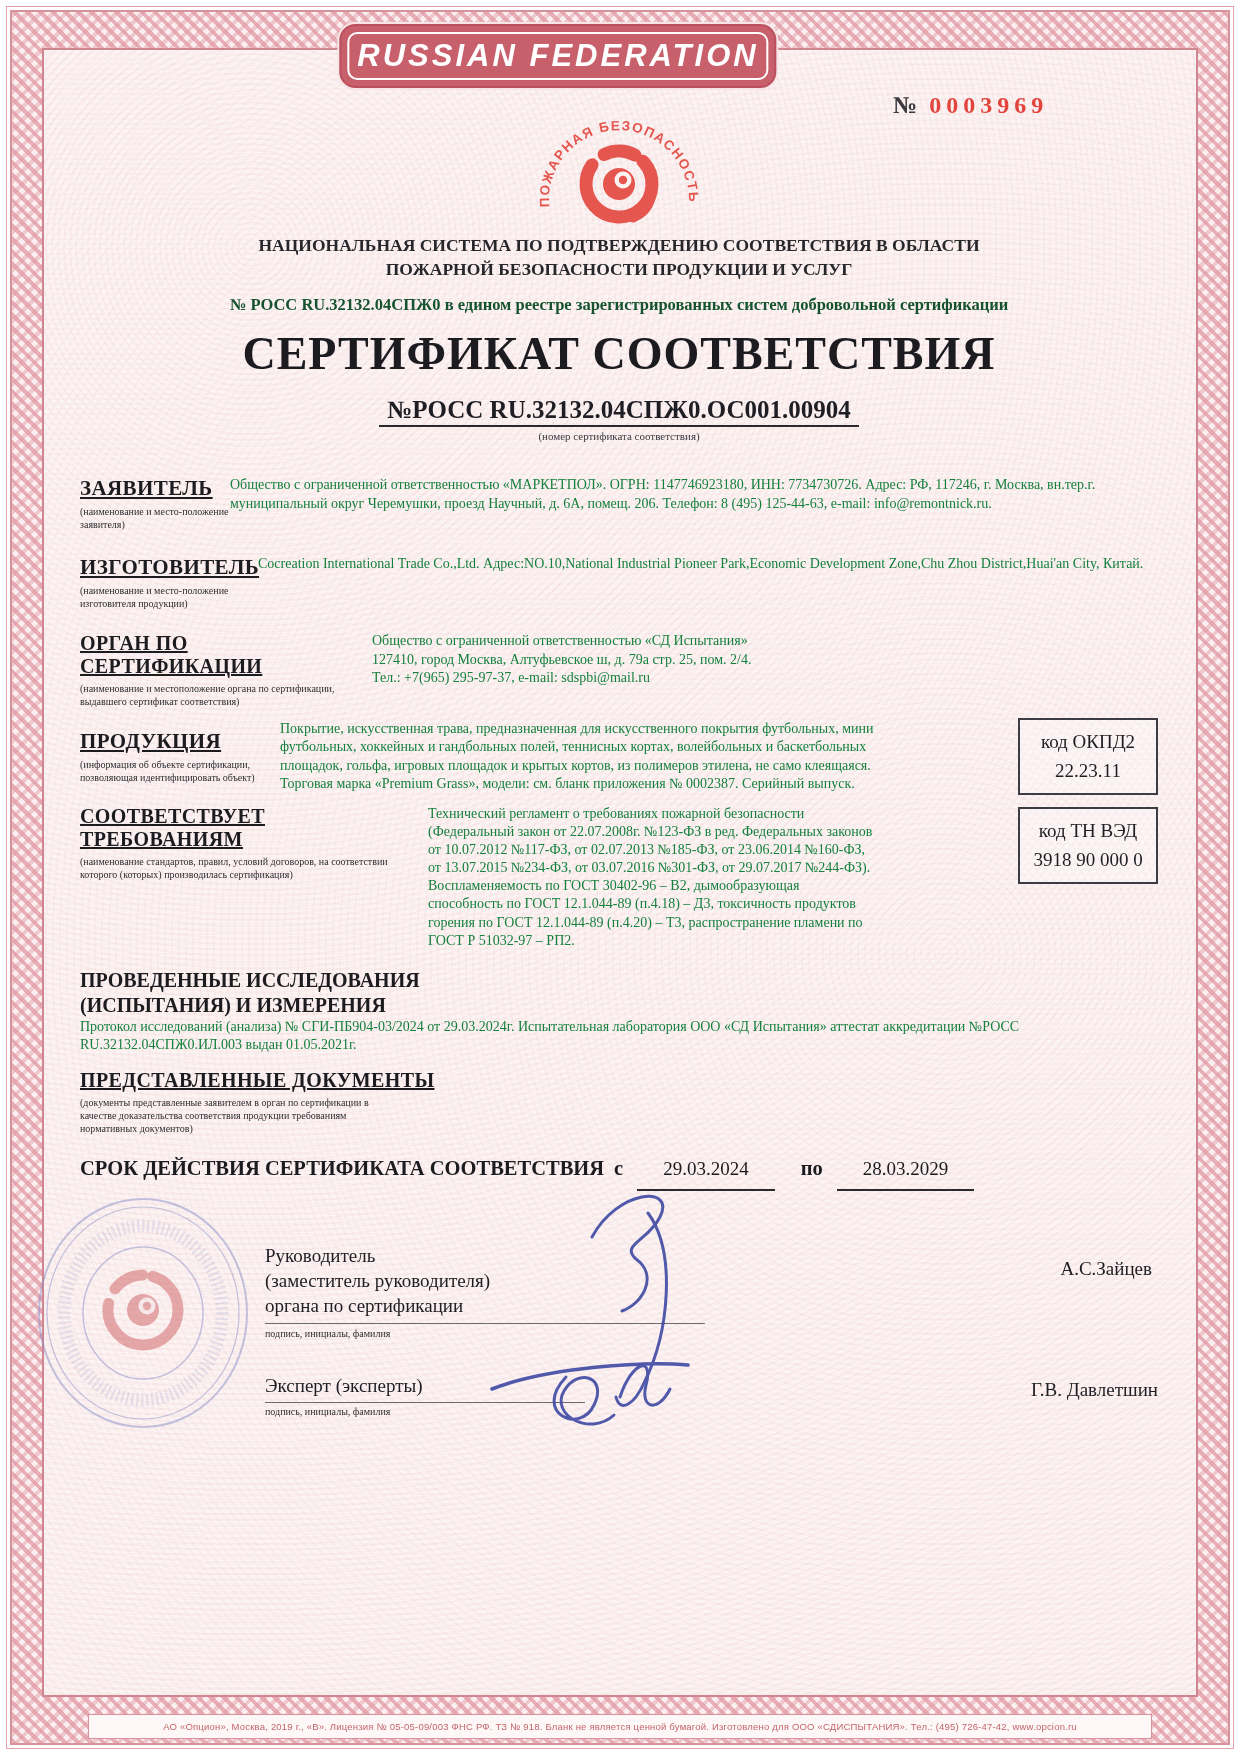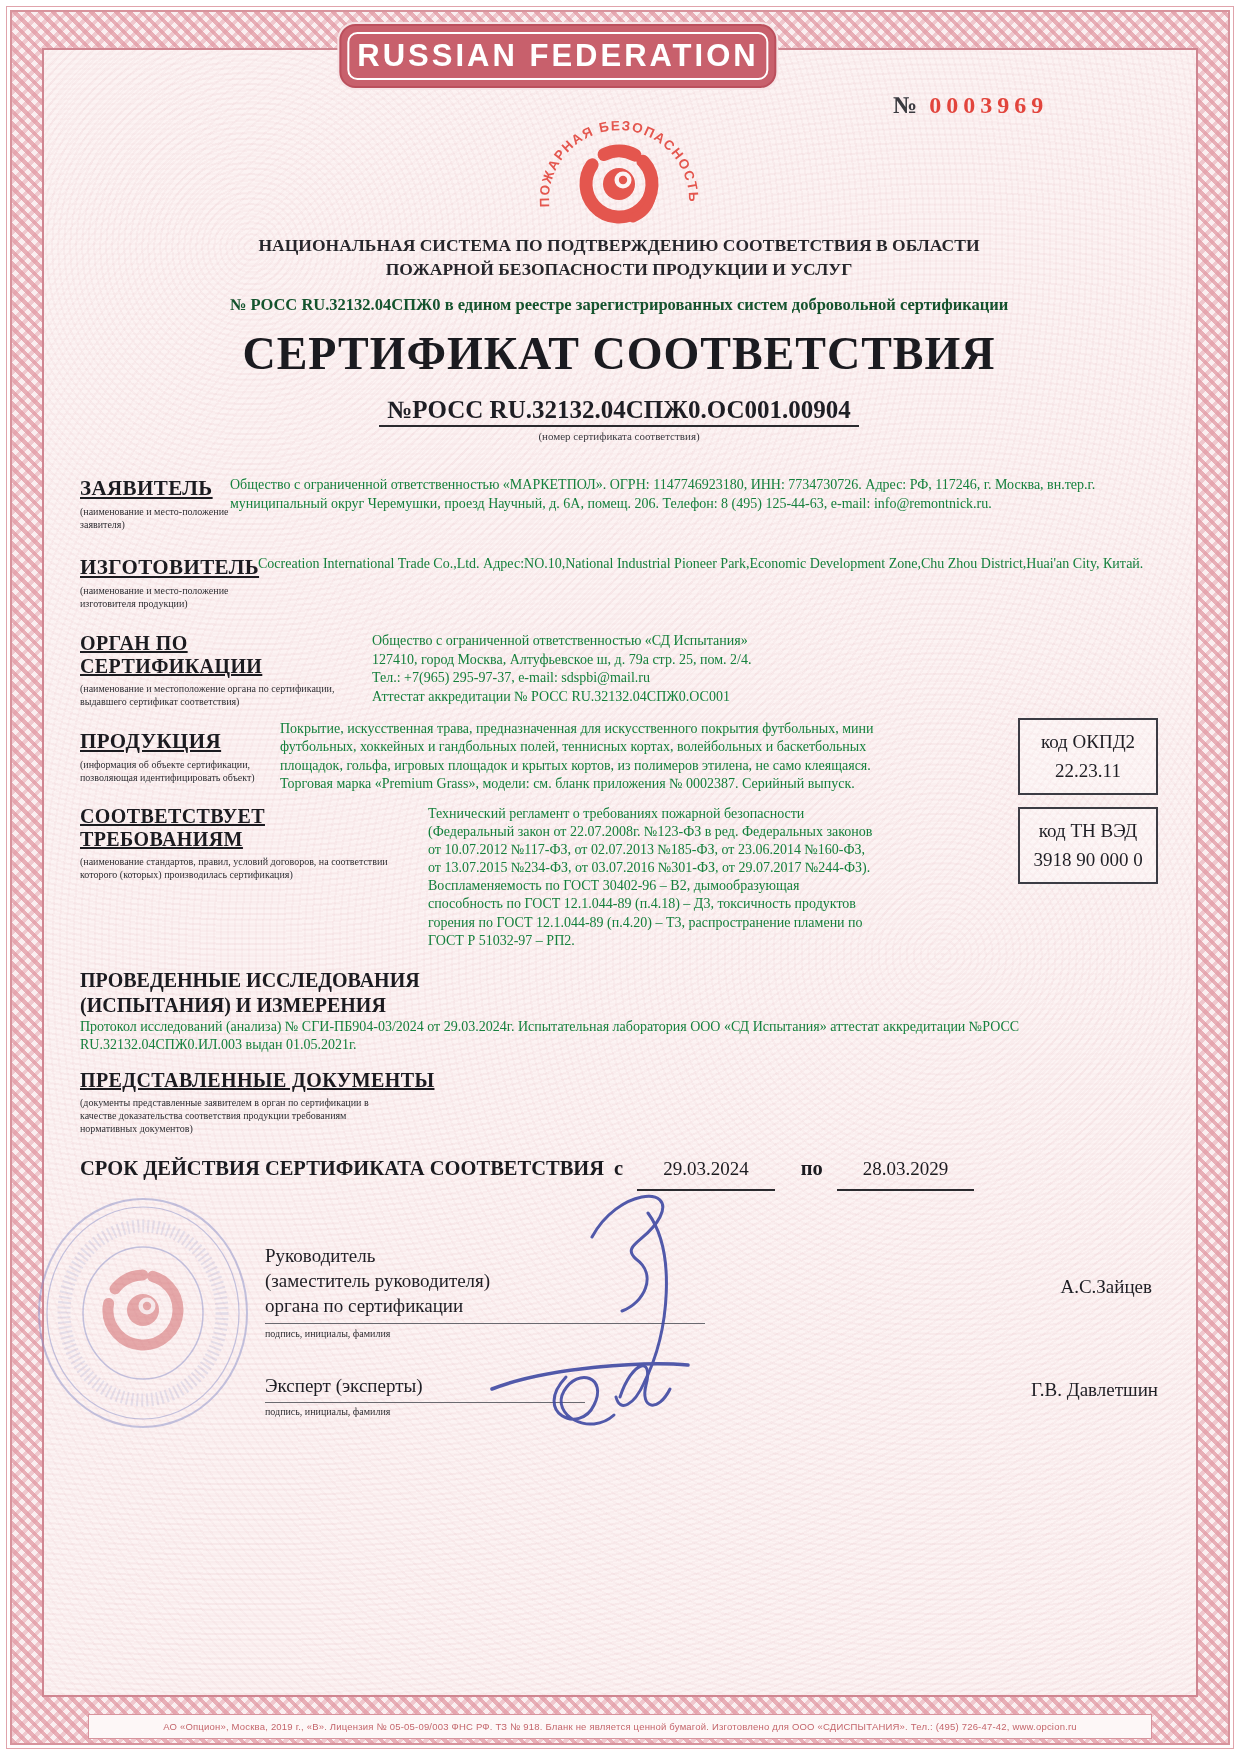--- a/index.html
+++ b/index.html
@@ -20,21 +20,21 @@
     background-color:#fcf3f3;
     background-image:
       repeating-radial-gradient(circle at 18% 12%, rgba(214,148,158,.07) 0 2px, rgba(255,255,255,0) 2px 6px),
       repeating-radial-gradient(circle at 78% 55%, rgba(214,148,158,.06) 0 2px, rgba(255,255,255,0) 2px 7px),
       repeating-linear-gradient(0deg, rgba(214,148,158,.045) 0 2px, rgba(255,255,255,0) 2px 5px);
   }
 
   
   .banner { position:absolute; top:24px; left:558px; transform:translateX(-50%); z-index:6;
     background:#c8606c; border:2px solid #bb4f5c; border-radius:16px; padding:6px; box-shadow:0 0 0 2px #f6e4e6; }
-  .banner-inner { border:2px solid #ffffff; border-radius:10px; padding:4px 8px; }
+  .banner-inner { border:2px solid #ffffff; border-radius:10px; padding:4px 8px;font-style:italic; }
   .banner-text { font-family:"Liberation Sans","DejaVu Sans",sans-serif; font-weight:bold;
     font-size:31px; color:#ffffff; letter-spacing:3px; white-space:nowrap; }
 
   
   .blank-no { position:absolute; top:92px; left:893px; z-index:5; font-size:24px; white-space:nowrap; }
   .blank-no .num-sign { color:#3a3a40; font-weight:bold; margin-right:12px; }
   .blank-no .num-val { color:#e2443c; letter-spacing:5px; font-weight:600; }
 
   
   .content { position:absolute; left:80px; right:82px; top:102px; bottom:70px; z-index:2; color:#1e1e24; }
@@ -87,21 +87,21 @@
   .validity .v-po { margin-left:26px; }
 
   
   .sig-block { position:relative; margin-top:26px; height:248px; }
   .stamp-svg { position:absolute; left:-62px; top:-34px; z-index:1; }
   .sign-svg { position:absolute; left:300px; top:-46px; z-index:3; }
   .sig-role-1 { position:absolute; left:185px; top:26px; width:440px; font-size:19px; line-height:1.32; z-index:2; }
   .sig-role-2 { position:absolute; left:185px; top:158px; width:320px; font-size:19px; z-index:2; }
   .sig-line { border-bottom:1.5px solid #6a6a70; margin-top:5px; }
   .sig-caption { font-size:10px; color:#2e2e33; margin-top:3px; }
-  .sig-name-1 { position:absolute; right:6px; top:59px; font-size:19px; z-index:2; }
+  .sig-name-1 { position:absolute; right:6px; top:41px; font-size:19px; z-index:2; }
   .sig-name-2 { position:absolute; right:0; top:162px; font-size:19px; z-index:2; }
 
   
   .footer-strip { position:absolute; left:88px; right:88px; bottom:16px; height:25px; z-index:4;
     border:1px solid #d7939c; background:#fdf7f7; display:flex; align-items:center; justify-content:center; }
   .footer-text { font-family:"Liberation Sans","DejaVu Sans",sans-serif; font-size:9.5px; color:#c4666c;
     letter-spacing:.2px; white-space:nowrap; }
 </style>
 </head>
 <body>
@@ -172,21 +172,20 @@
 
     <div class="sec sec-organ">
       <div class="sec-label-block">
         <div class="sec-label small">ОРГАН ПО СЕРТИФИКАЦИИ</div>
         <div class="sec-sub">(наименование и местоположение органа по сертификации, выдавшего сертификат соответствия)</div>
       </div>
       <div class="sec-body">
         <div>Общество с ограниченной ответственностью «СД Испытания»</div>
         <div>127410, город Москва, Алтуфьевское ш, д. 79а стр. 25, пом. 2/4.</div>
         <div>Тел.: +7(965) 295-97-37, e-mail: sdspbi@mail.ru</div>
-        <div>Аттестат аккредитации № РОСС RU.32132.04СПЖ0.ОС001</div>
       </div>
     </div>
 
     <div class="sec sec-product">
       <div class="sec-label-block">
         <div class="sec-label">ПРОДУКЦИЯ</div>
         <div class="sec-sub">(информация об объекте сертификации, позволяющая идентифицировать объект)</div>
       </div>
       <div class="sec-body">Покрытие, искусственная трава, предназначенная для искусственного покрытия футбольных, мини футбольных, хоккейных и гандбольных полей, теннисных кортах, волейбольных и баскетбольных площадок, гольфа, игровых площадок и крытых кортов, из полимеров этилена, не само клеящаяся. Торговая марка «Premium Grass», модели: см. бланк приложения № 0002387. Серийный выпуск.</div>
       <div class="code-box okpd">

